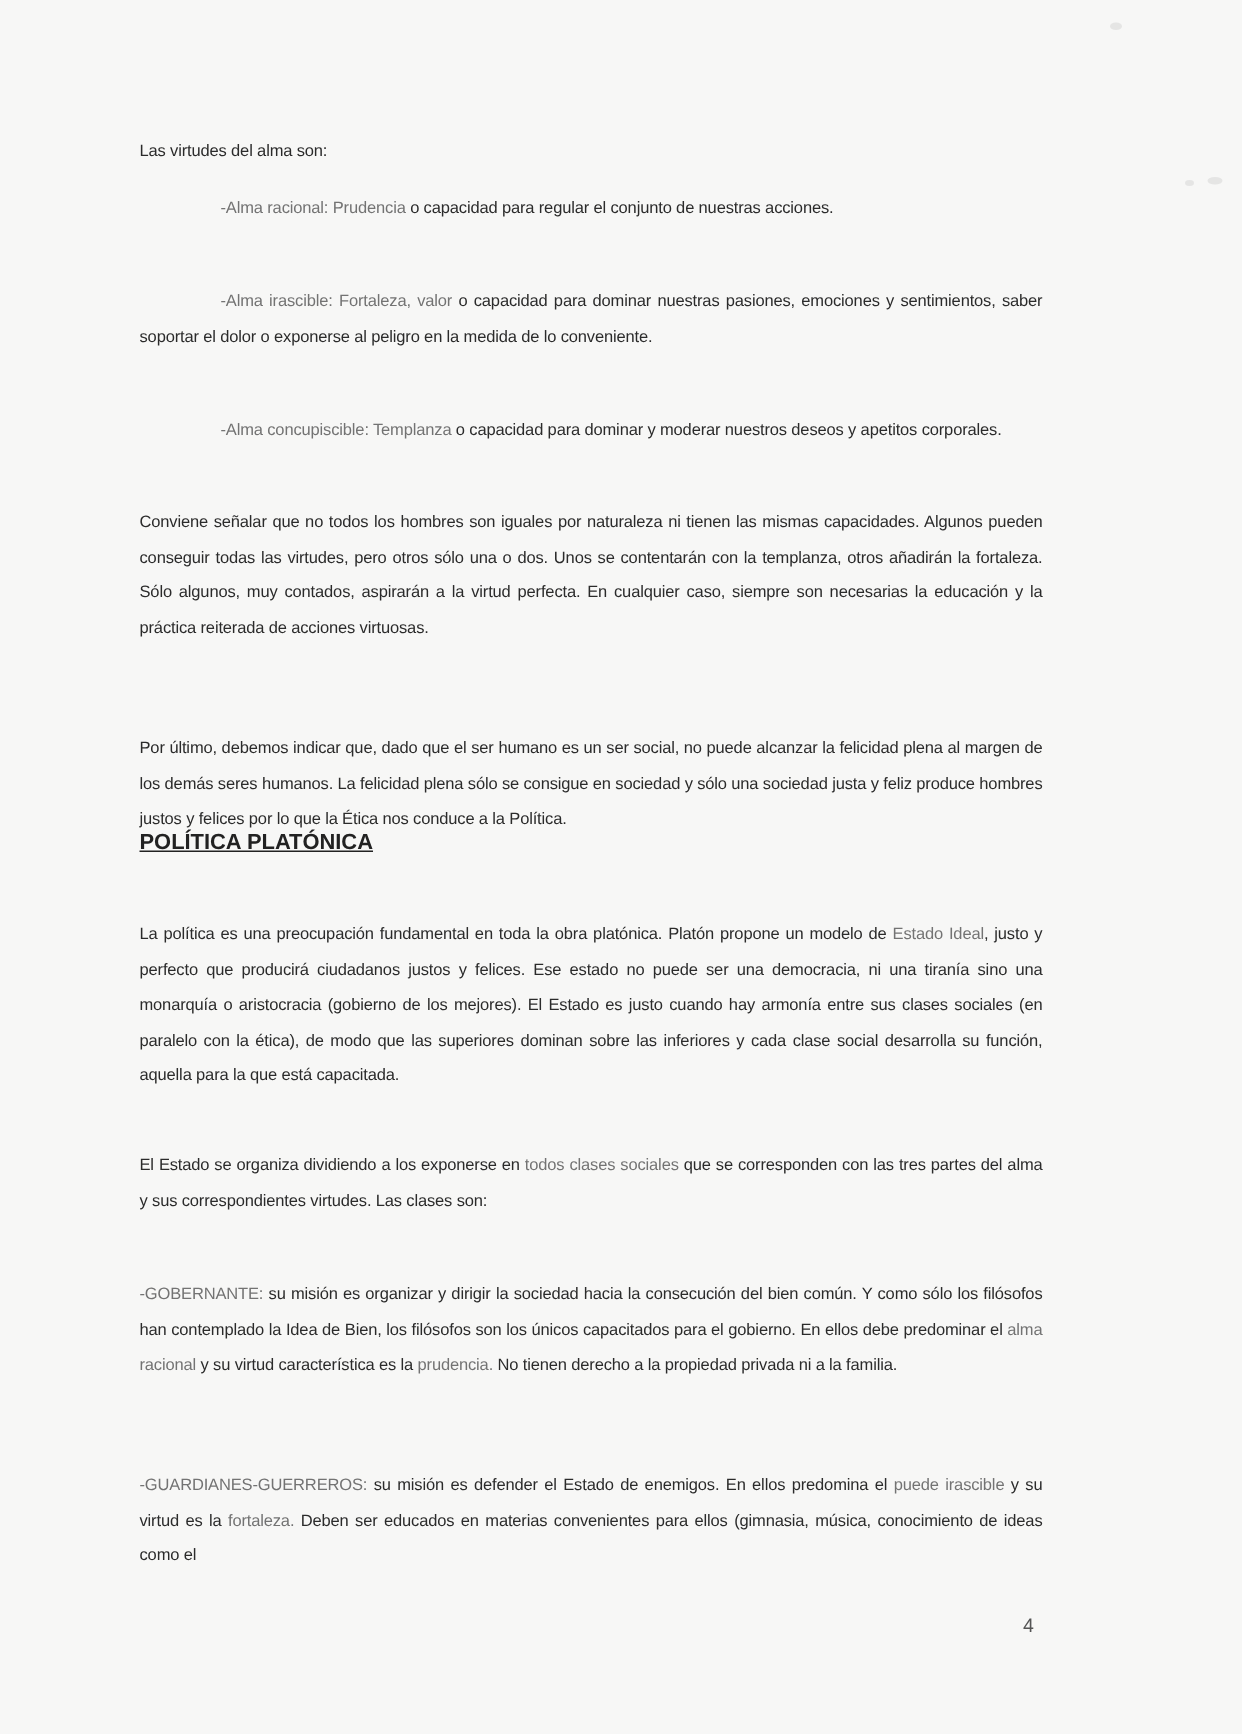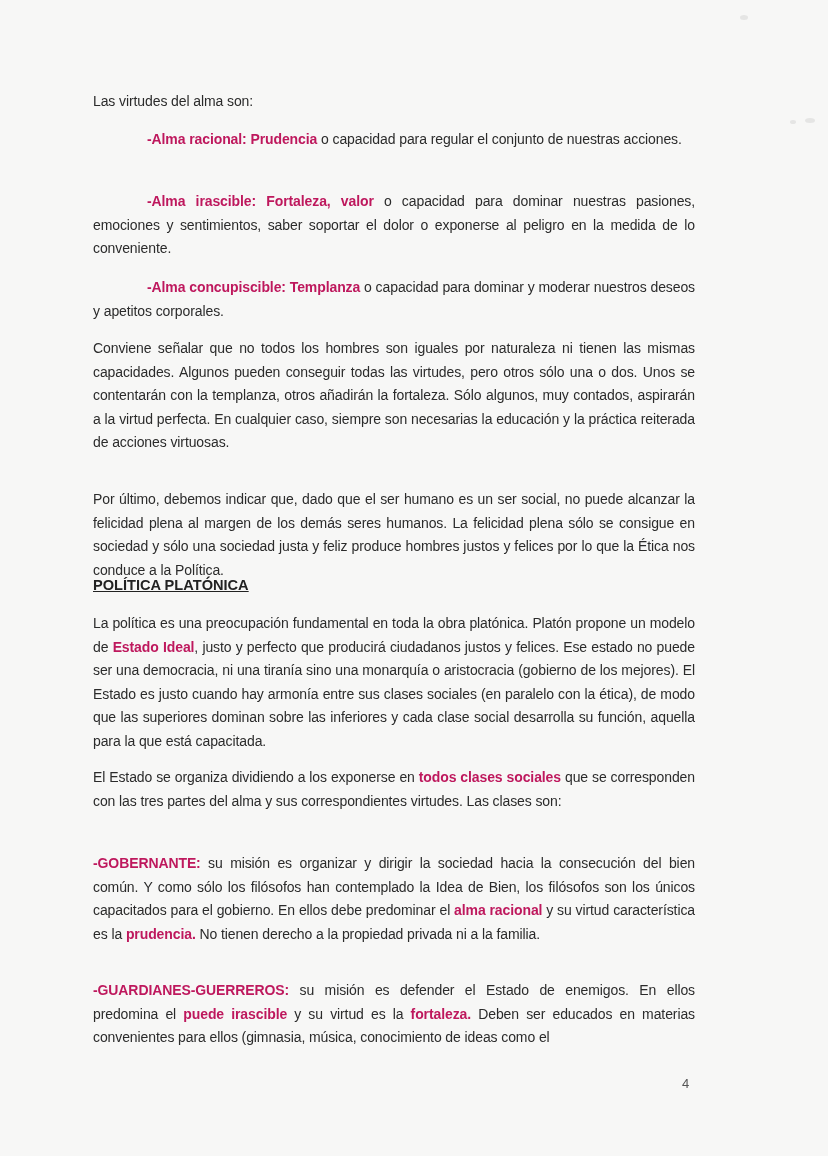--- a/index.html
+++ b/index.html
@@ -18,28 +18,28 @@
     .page {
       position: absolute;
       left: 93px;
       top: 0;
       width: 602px;
     }
     .para {
       position: absolute;
       left: 0;
       width: 602px;
-      font-size: 14px;
+      font-size: 11px;
       line-height: 23.5px;
       text-align: justify;
       margin: 0;
       letter-spacing: -0.1px;
     }
     .indent { text-indent: 54px; }
-    b { font-weight: bold; color: #be185d; }
+    b { font-weight: normal; color: #737373; }
     .heading {
       position: absolute;
       left: 0;
       font-size: 14.6px;
       font-weight: bold;
       text-decoration: underline;
       color: #222;
     }
     .page-number {
       position: absolute;
@@ -65,21 +65,21 @@
   <p class="para indent" style="top:128px;"><b>-Alma racional:</b> <b>Prudencia</b><span> o capacidad para regular el conjunto de nuestras acciones.</span></p>
 
   <p class="para indent" style="top:190px;"><b>-Alma irascible:</b> <b>Fortaleza, valor</b><span> o capacidad para dominar nuestras pasiones, emociones y sentimientos, saber soportar el dolor o exponerse al peligro en la medida de lo conveniente.</span></p>
 
   <p class="para indent" style="top:276px;"><b>-Alma concupiscible:</b> <b>Templanza</b><span> o capacidad para dominar y moderar nuestros deseos y apetitos corporales.</span></p>
 
   <p class="para" style="top:337px;">Conviene señalar que no todos los hombres son iguales por naturaleza ni tienen las mismas capacidades. Algunos pueden conseguir todas las virtudes, pero otros sólo una o dos. Unos se contentarán con la templanza, otros añadirán la fortaleza. Sólo algunos, muy contados, aspirarán a la virtud perfecta. En cualquier caso, siempre son necesarias la educación y la práctica reiterada de acciones virtuosas.</p>
 
   <p class="para" style="top:488px;">Por último, debemos indicar que, dado  que el ser humano es un ser social,  no puede alcanzar la felicidad plena al margen de los demás seres humanos. La felicidad plena sólo se consigue en sociedad y sólo una sociedad justa y feliz produce hombres justos y felices por lo que la Ética nos conduce a la Política.</p>
 
-  <div class="heading" style="top:577px;text-decoration:underline;">POLÍTICA PLATÓNICA</div>
+  <div class="heading" style="top:554px;text-decoration:underline;">POLÍTICA PLATÓNICA</div>
 
   <p class="para" style="top:612px;"><span>La política es una preocupación fundamental en toda la obra platónica. Platón propone un modelo de </span><b>Estado Ideal</b><span>, justo y perfecto que producirá ciudadanos justos y felices. Ese estado no puede ser una democracia, ni una tiranía sino una monarquía o aristocracia (gobierno de los mejores). El Estado es justo cuando hay armonía entre sus clases sociales (en paralelo con la ética), de modo que las superiores dominan sobre las inferiores y cada clase social desarrolla su función, aquella para la que está capacitada.</span></p>
 
   <p class="para" style="top:766px;"><span>El Estado se organiza dividiendo a los exponerse en </span><b>todos clases sociales</b><span> que se corresponden con las tres partes del alma y sus correspondientes virtudes. Las clases son:</span></p>
 
   <p class="para" style="top:852px;"><b>-GOBERNANTE:</b><span> su misión es organizar y dirigir la sociedad hacia la consecución del bien común. Y como sólo los filósofos han contemplado la Idea de Bien, los filósofos son los únicos capacitados para el gobierno. En ellos debe predominar el </span><b>alma racional</b><span> y su virtud característica es la </span><b>prudencia.</b><span> No tienen derecho a la propiedad privada ni a la familia.</span></p>
 
   <p class="para" style="top:979px;"><b>-GUARDIANES-GUERREROS:</b><span> su misión es defender el Estado de enemigos. En ellos predomina el </span><b>puede irascible</b><span> y su virtud es la </span><b>fortaleza.</b><span> Deben ser educados en materias convenientes para ellos (gimnasia, música, conocimiento de ideas como el</span></p>
 
 </div>

